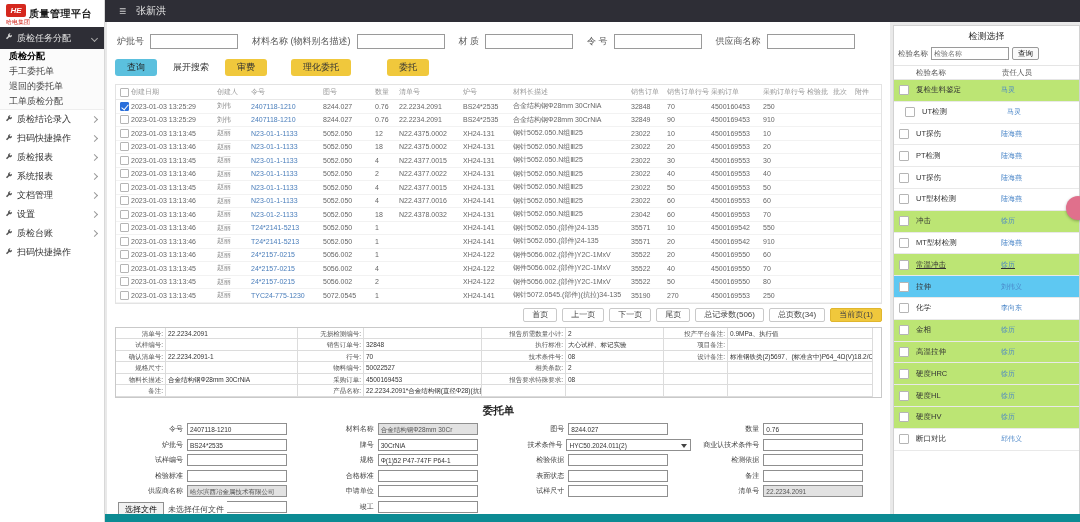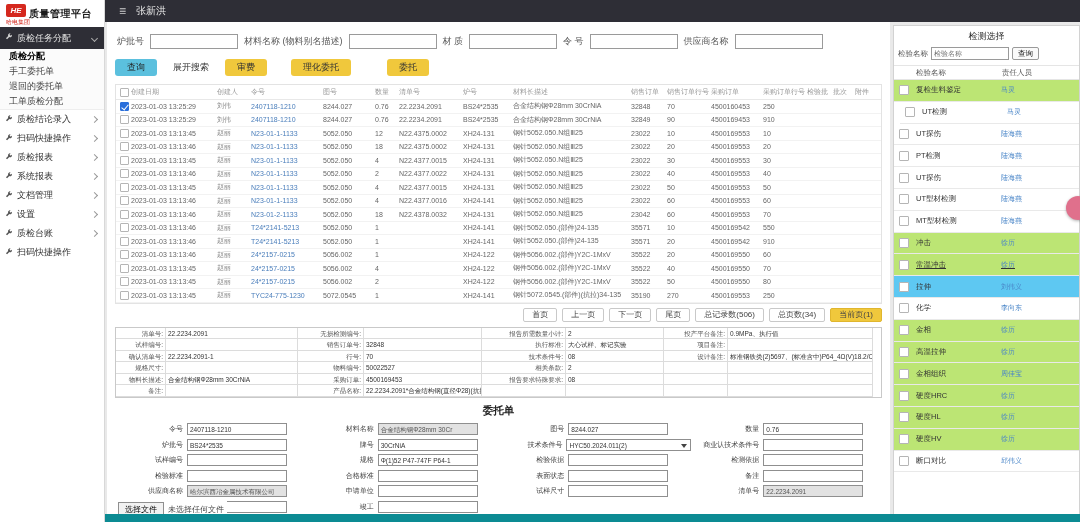--- a/index.html
+++ b/index.html
@@ -24,21 +24,21 @@
   .submenu { background:#fbfbfb; border-bottom:1px solid #eee; }
   .submenu .sub-item { height:15px; line-height:15px; padding-left:9px; font-size:9px; color:#444; cursor:pointer; white-space:nowrap; }
   .submenu .sub-item.active { color:#000; font-weight:bold; }
   .side-group { height:19px; display:flex; align-items:center; padding:0 5px; font-size:9px; color:#333; cursor:pointer; }
   .side-group .lbl { flex:1; margin-left:4px; white-space:nowrap; }
   .wrench { flex:0 0 auto; }
 
   
   .main { position:absolute; left:107px; top:22px; width:783px; height:493px; background:#fff; padding:8px 8px 0 8px; }
   .search-row { display:flex; align-items:center; gap:6px; margin-top:4px; }
-  .search-row .f-label { font-size:9px; color:#555; white-space:nowrap; }
+  .search-row .f-label { font-size:9px; color:#555; white-space:nowrap; margin-left:8px; }
   .search-row .f-label:first-child { margin-left:2px; }
   .search-row input { width:88px; height:15px; border:1px solid #9a9a9a; background:#fff; font-size:8px; padding:0 3px; }
   .toolbar { display:flex; align-items:center; margin-top:10px; }
   .btn { height:17px; font-size:9px; padding:0 12px; border:none; border-radius:3px; cursor:pointer; line-height:17px; }
   .btn.primary { background:#5bc0de; color:#222; }
   .btn.plain { background:transparent; color:#333; padding:0 8px; }
   .btn.warning { background:#f0c83c; color:#333; }
   .toolbar .btn { margin-right:8px; }
   .toolbar .btn:nth-child(4) { margin-left:16px; }
   .toolbar .btn:nth-child(5) { margin-left:28px; }
@@ -697,30 +697,30 @@
       <div class="rp-row" style="background: rgb(255, 255, 255);">
         <div class="cb"></div>
         <span class="nm">UT探伤</span>
         <span class="ps">陆海燕</span>
       </div>
       <div class="rp-row" style="background: rgb(255, 255, 255);">
         <div class="cb"></div>
         <span class="nm">UT型材检测</span>
         <span class="ps">陆海燕</span>
       </div>
+      <div class="rp-row" style="background: rgb(188, 229, 116);">
+        <div class="cb"></div>
+        <span class="nm">冲击</span>
+        <span class="ps">徐历</span>
+      </div>
       <div class="rp-row" style="background: rgb(255, 255, 255);">
         <div class="cb"></div>
         <span class="nm">MT型材检测</span>
         <span class="ps">陆海燕</span>
       </div>
-      <div class="rp-row" style="background: rgb(188, 229, 116);">
-        <div class="cb"></div>
-        <span class="nm">冲击</span>
-        <span class="ps">徐历</span>
-      </div>
       <div class="rp-row" style="background: rgb(188, 229, 116); text-decoration: underline;">
         <div class="cb"></div>
         <span class="nm">常温冲击</span>
         <span class="ps">徐历</span>
       </div>
       <div class="rp-row" style="background: rgb(94, 200, 242);">
         <div class="cb"></div>
         <span class="nm">拉伸</span>
         <span class="ps">刘伟义</span>
       </div>
@@ -734,25 +734,20 @@
         <span class="nm">金相</span>
         <span class="ps">徐历</span>
       </div>
       <div class="rp-row" style="background: rgb(188, 229, 116);">
         <div class="cb"></div>
         <span class="nm">高温拉伸</span>
         <span class="ps">徐历</span>
       </div>
       <div class="rp-row" style="background: rgb(188, 229, 116);">
         <div class="cb"></div>
-        <span class="nm">金相组织</span>
-        <span class="ps">周佳宝</span>
-      </div>
-      <div class="rp-row" style="background: rgb(188, 229, 116);">
-        <div class="cb"></div>
         <span class="nm">硬度HRC</span>
         <span class="ps">徐历</span>
       </div>
       <div class="rp-row" style="background: rgb(188, 229, 116);">
         <div class="cb"></div>
         <span class="nm">硬度HL</span>
         <span class="ps">徐历</span>
       </div>
       <div class="rp-row" style="background: rgb(188, 229, 116);">
         <div class="cb"></div>

